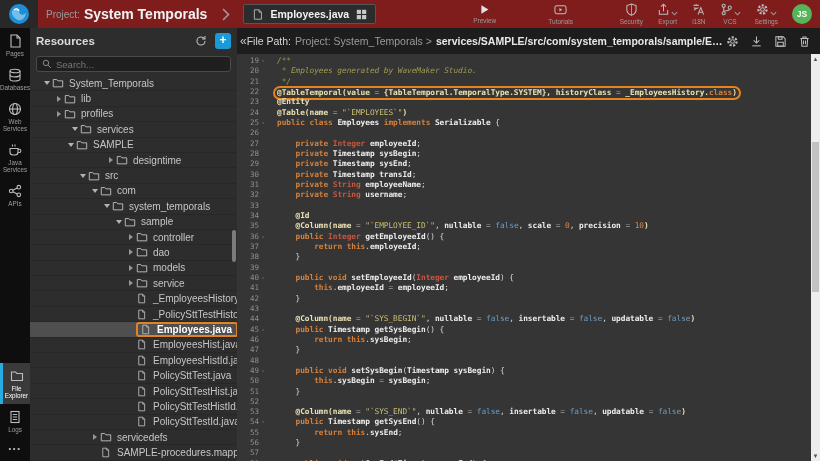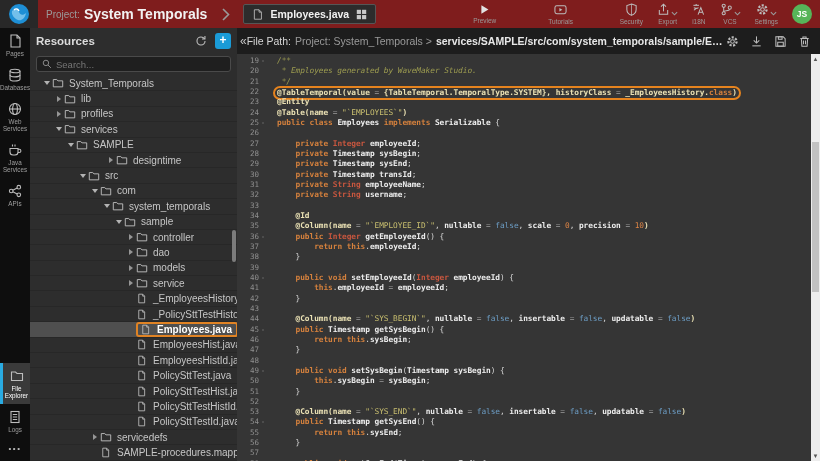--- a/index.html
+++ b/index.html
@@ -359,21 +359,21 @@
           <span class="arr-slot">
             <span class="arr-closed"></span>
           </span>
           <span class="t-ico">
             <svg width="12" height="12" viewBox="0 0 14 14" fill="none" stroke="#bdbdbd" stroke-width="1.1">
               <path d="M1.5 3h4L7 4.5h5.5v7H1.5z"></path>
             </svg>
           </span>
           <span class="t-label">profiles</span>
         </div>
-        <div class="tree-row" style="padding-left: 24px;">
+        <div class="tree-row" style="padding-left: 40px;">
           <span class="arr-slot">
             <span class="arr-open"></span>
           </span>
           <span class="t-ico">
             <svg width="12" height="12" viewBox="0 0 14 14" fill="none" stroke="#bdbdbd" stroke-width="1.1">
               <path d="M1.5 3h4L7 4.5h5.5v7H1.5z"></path>
             </svg>
           </span>
           <span class="t-label">services</span>
         </div>

